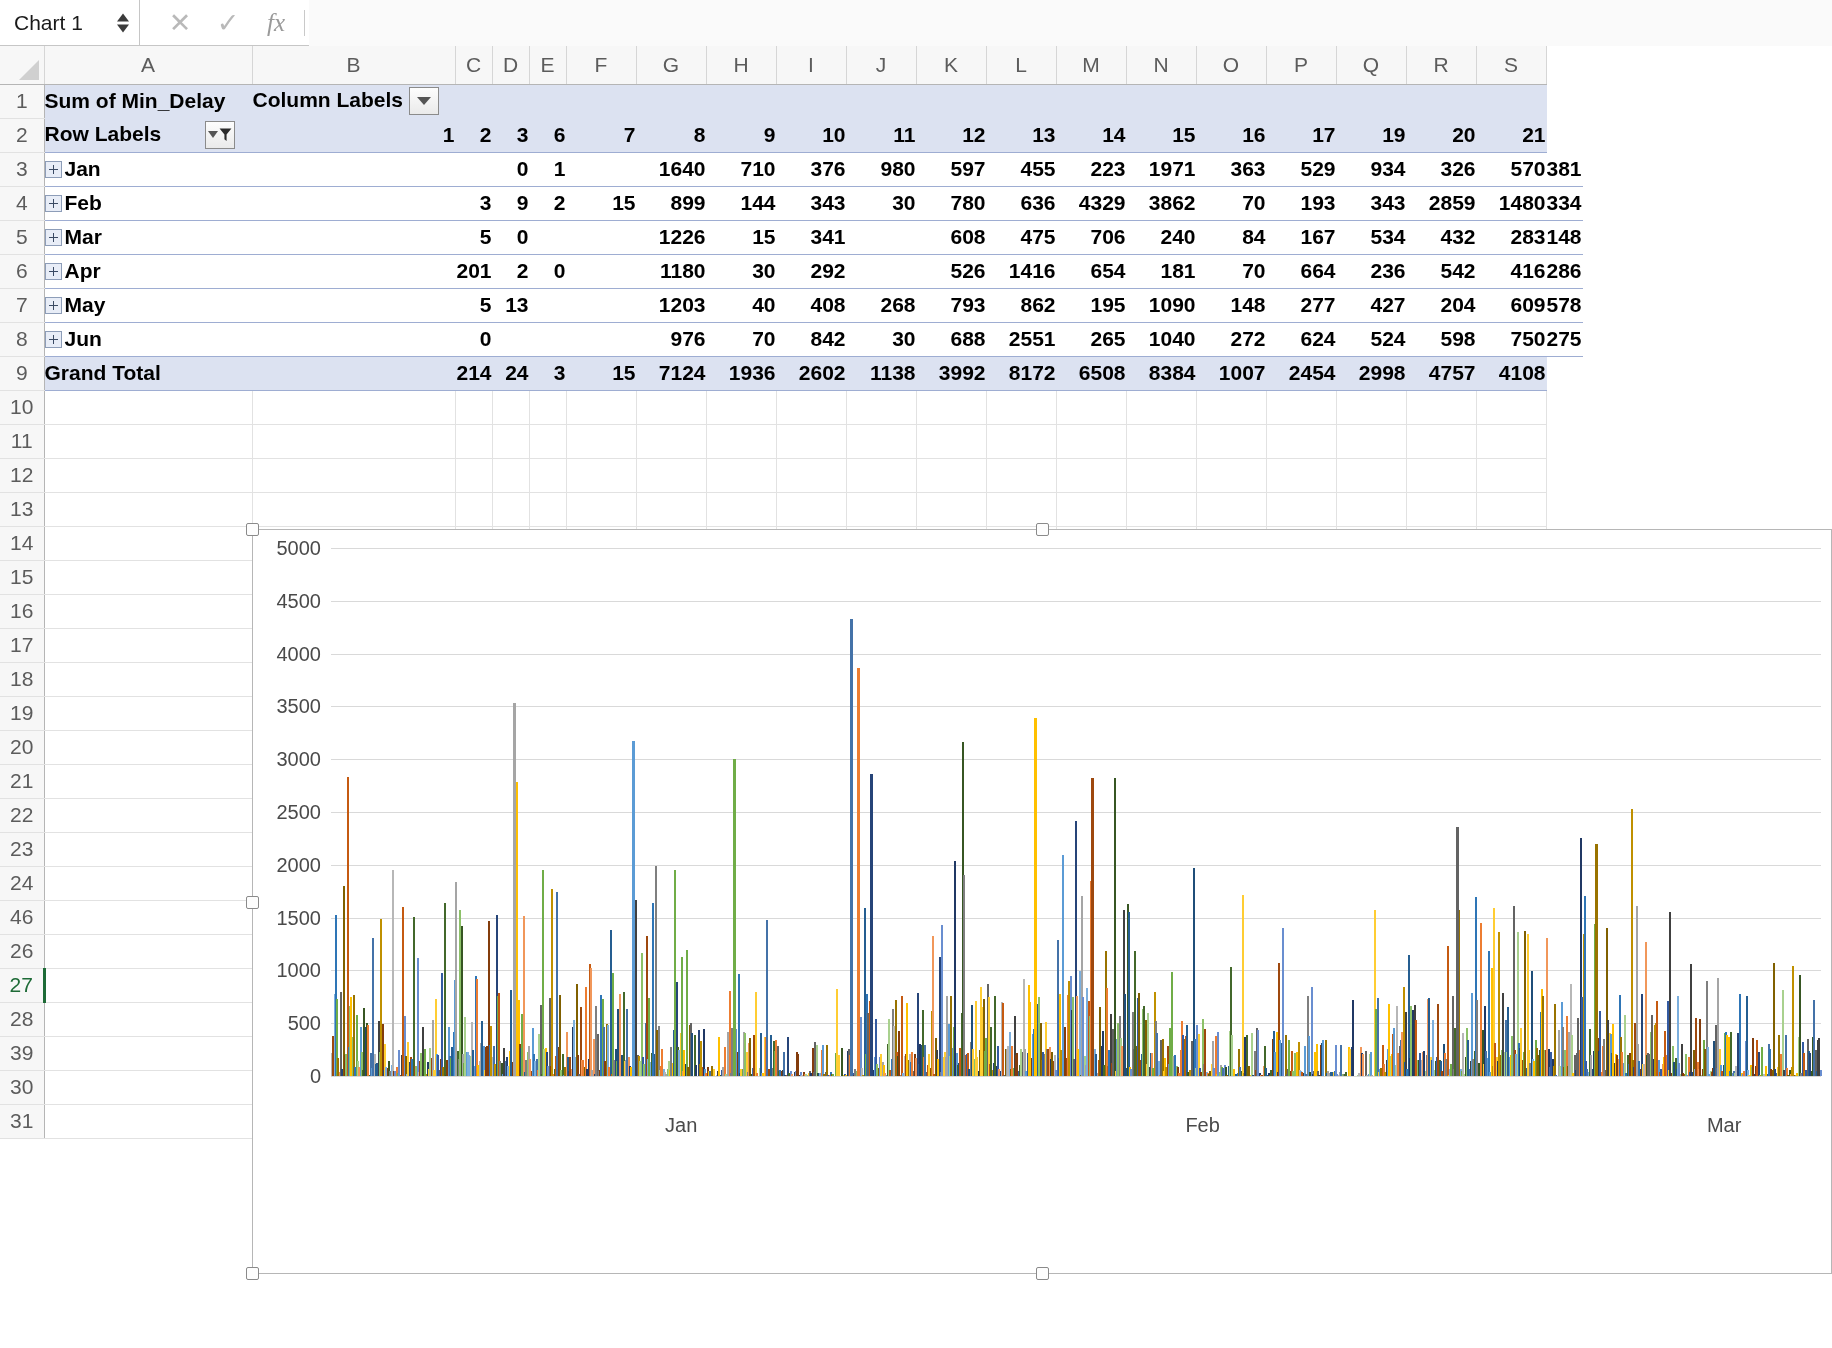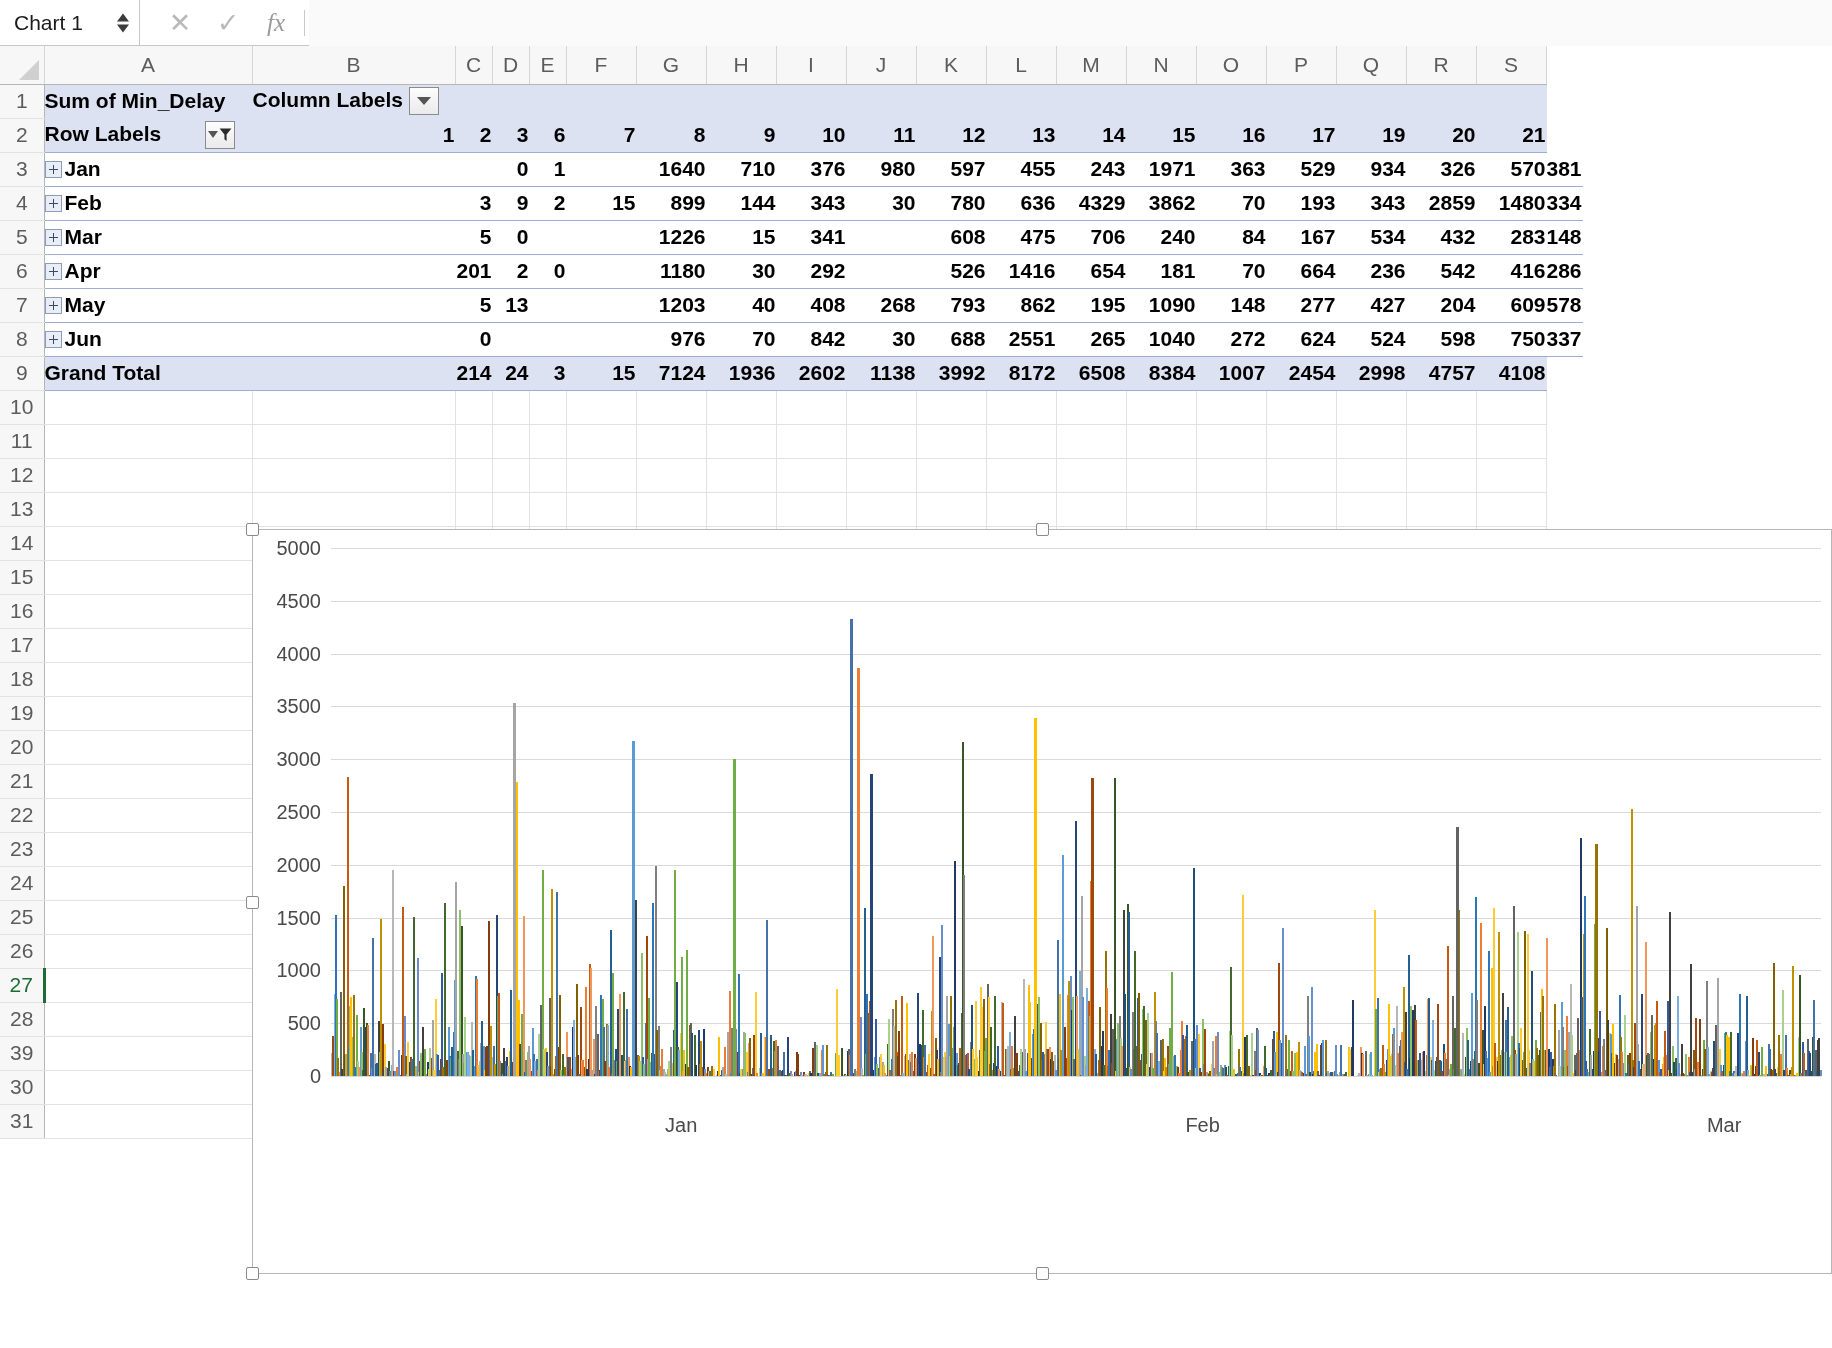--- a/index.html
+++ b/index.html
@@ -348,21 +348,21 @@
           <td class="cell data num"></td>
           <td class="cell data num">0</td>
           <td class="cell data num">1</td>
           <td class="cell data num"></td>
           <td class="cell data num">1640</td>
           <td class="cell data num">710</td>
           <td class="cell data num">376</td>
           <td class="cell data num">980</td>
           <td class="cell data num">597</td>
           <td class="cell data num">455</td>
-          <td class="cell data num">243</td>
+          <td class="cell data num">223</td>
           <td class="cell data num">1971</td>
           <td class="cell data num">363</td>
           <td class="cell data num">529</td>
           <td class="cell data num">934</td>
           <td class="cell data num">326</td>
           <td class="cell data num">570</td>
           <td class="cell data num">381</td>
         </tr>
         <tr>
           <td class="rowhdr">4</td>
@@ -470,21 +470,21 @@
           <td class="cell data num">30</td>
           <td class="cell data num">688</td>
           <td class="cell data num">2551</td>
           <td class="cell data num">265</td>
           <td class="cell data num">1040</td>
           <td class="cell data num">272</td>
           <td class="cell data num">624</td>
           <td class="cell data num">524</td>
           <td class="cell data num">598</td>
           <td class="cell data num">750</td>
-          <td class="cell data num">337</td>
+          <td class="cell data num">275</td>
         </tr>
       </tbody>
 
     <tbody>
         <tr>
       <td class="rowhdr">9</td>
       <td class="cell gt lbl">Grand Total</td>
       <td class="cell gt"></td>
       <td class="cell gt num">214</td>
       <td class="cell gt num">24</td>
@@ -831,21 +831,21 @@
           <td class="cell"></td>
           <td class="cell"></td>
           <td class="cell"></td>
           <td class="cell"></td>
           <td class="cell"></td>
           <td class="cell"></td>
           <td class="cell"></td>
           <td class="cell"></td>
         </tr>
         <tr>
-          <td class="rowhdr">25</td>
+          <td class="rowhdr">46</td>
           <td class="cell"></td>
           <td class="cell"></td>
           <td class="cell"></td>
           <td class="cell"></td>
           <td class="cell"></td>
           <td class="cell"></td>
           <td class="cell"></td>
           <td class="cell"></td>
           <td class="cell"></td>
           <td class="cell"></td>

